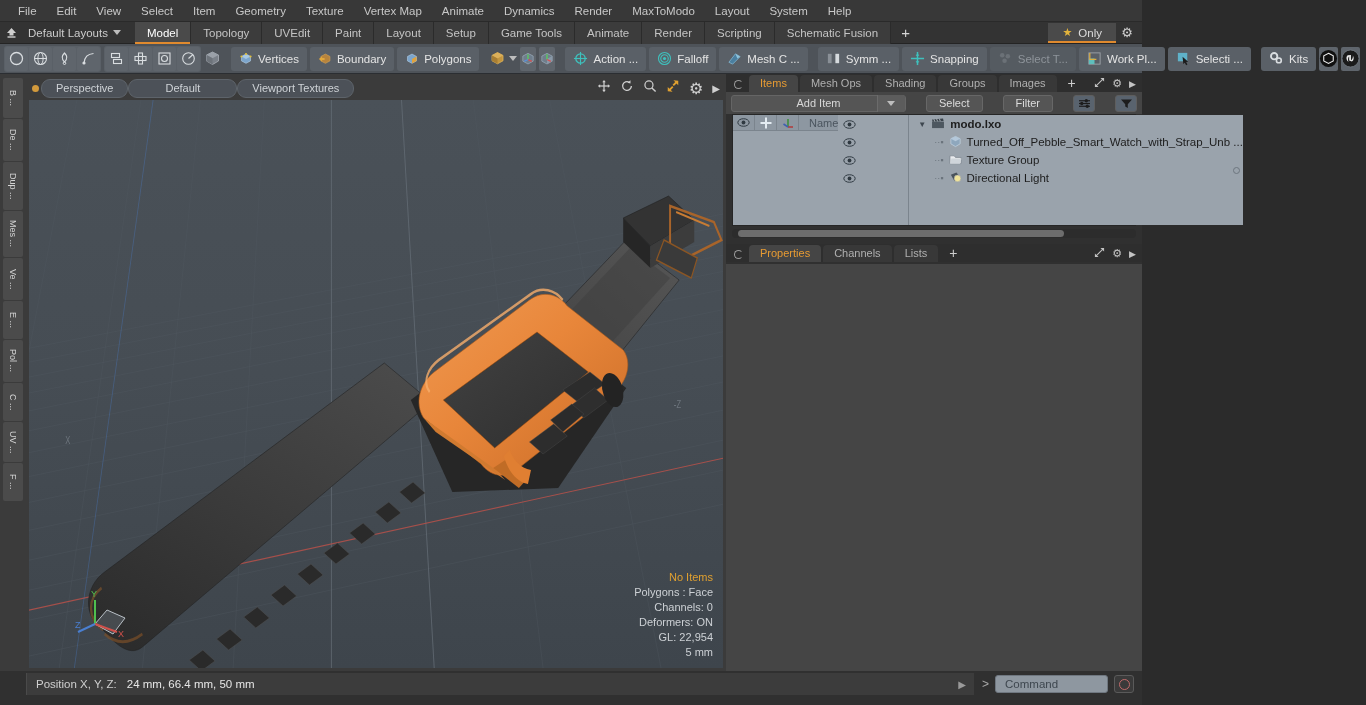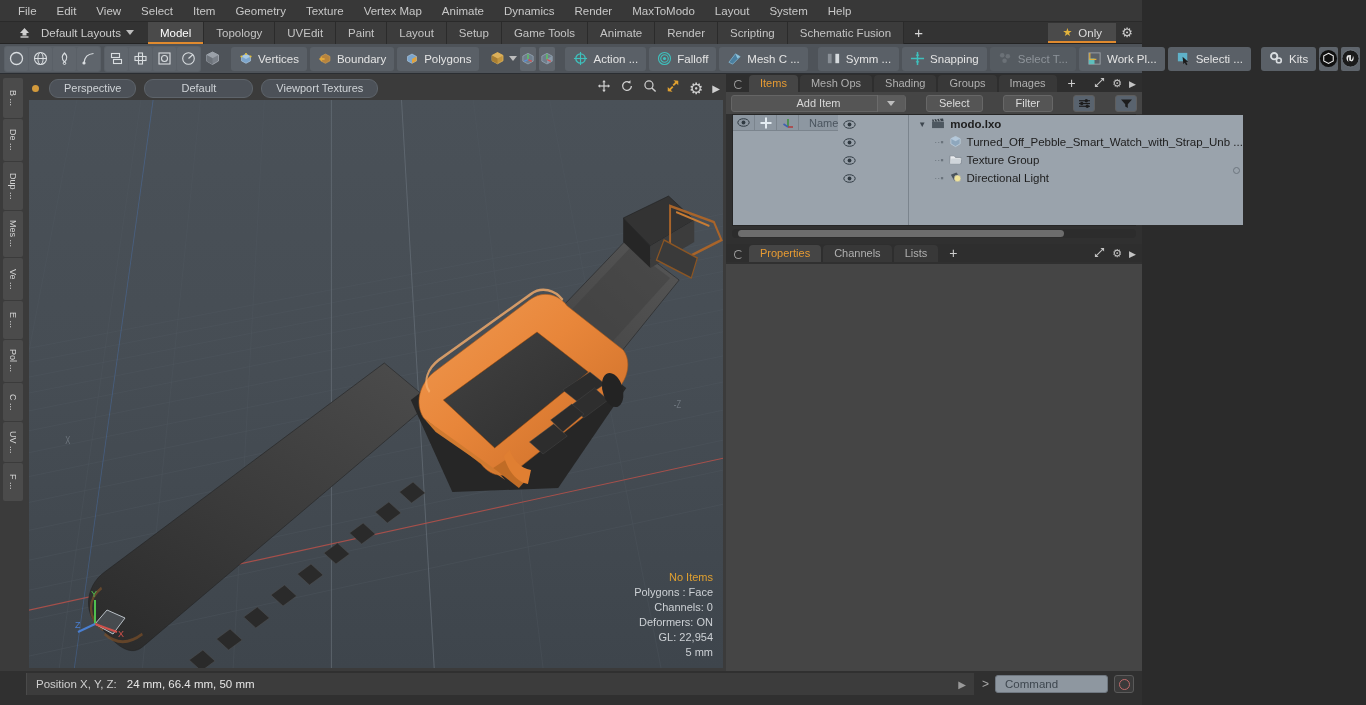--- a/index.html
+++ b/index.html
@@ -17,21 +17,21 @@
     height: 22px; background: #383838; display: flex; align-items: center;
     padding-left: 8px; border-bottom: 1px solid #2a2a2a;
   }
   .menubar .mi {
     color: #c8c8c8; font-size: 11.5px; padding: 0 10px; line-height: 22px; cursor: default;
   }
 
   
   .layoutbar {
     height: 22px; background: #333333; display: flex; align-items: center;
-    border-bottom: 1px solid #242424; position: relative; padding-left: 13px;
+    border-bottom: 1px solid #242424; position: relative;
   }
   .layoutbar .home-ico {
     width: 22px; height: 22px; display: flex; align-items: center; justify-content: center;
   }
   .layoutbar .deflayouts {
     color: #cccccc; font-size: 11.5px; padding: 0 8px 0 6px; display: flex; align-items: center; gap: 5px;
   }
   .caret-dn { width: 0; height: 0; border-left: 4px solid transparent; border-right: 4px solid transparent; border-top: 5px solid #bdbdbd; }
   .ltabs { display: flex; align-items: stretch; height: 22px; margin-left: 6px; }
   .ltab {
@@ -83,21 +83,21 @@
     writing-mode: vertical-rl; text-orientation: mixed;
     padding: 6px 2px; margin-bottom: 1px; border-radius: 2px;
     display: flex; align-items: center; justify-content: center; letter-spacing: 0px;
     overflow: hidden; flex: 0 0 auto;
   }
 
   
   .viewwrap { flex: 1 1 auto; position: relative; background: #3b3b3b; padding: 3px 0 0 0; }
   .viewhdr {
     position: absolute; top: 4px; left: 6px; right: 6px; height: 20px;
-    display: flex; align-items: center; gap: 8px; z-index: 6;
+    display: flex; align-items: center; gap: 0; z-index: 6;
   }
   .vdot { width: 7px; height: 7px; border-radius: 50%; background: #d39a3c; margin-right: 2px; }
   .vpill {
     background: #4c5158; border: 1px solid #5d636a; border-radius: 9px; color: #cfd3d7;
     font-size: 11px; padding: 1px 14px; line-height: 15px;
   }
   .viewhdr .vicons { margin-left: auto; display: flex; align-items: center; gap: 9px; color: #cfcfcf; }
   .viewport {
     position: absolute; left: 3px; right: 3px; top: 26px; bottom: 3px;
     background: linear-gradient(180deg,#484f56 0%, #464d54 45%, #3f464d 100%);

